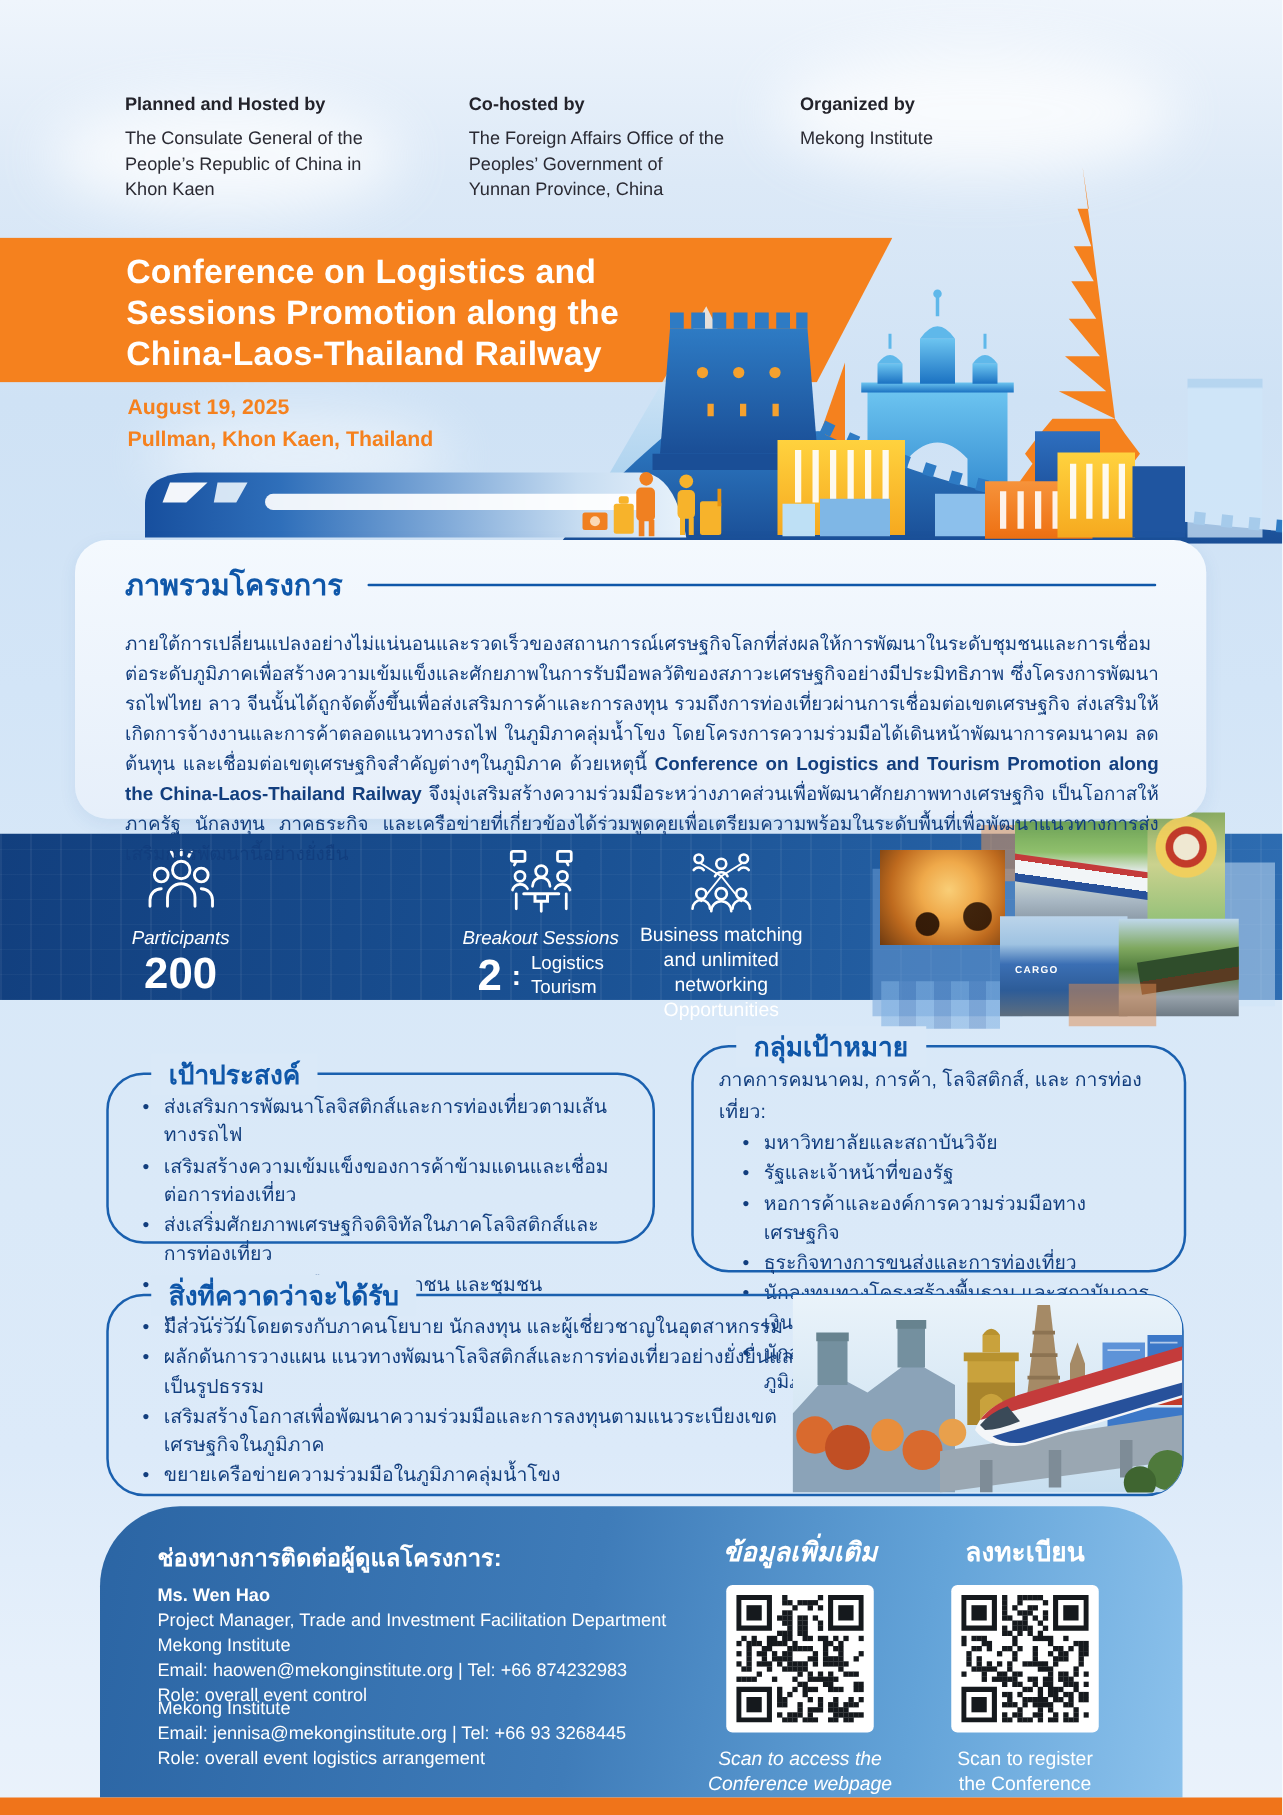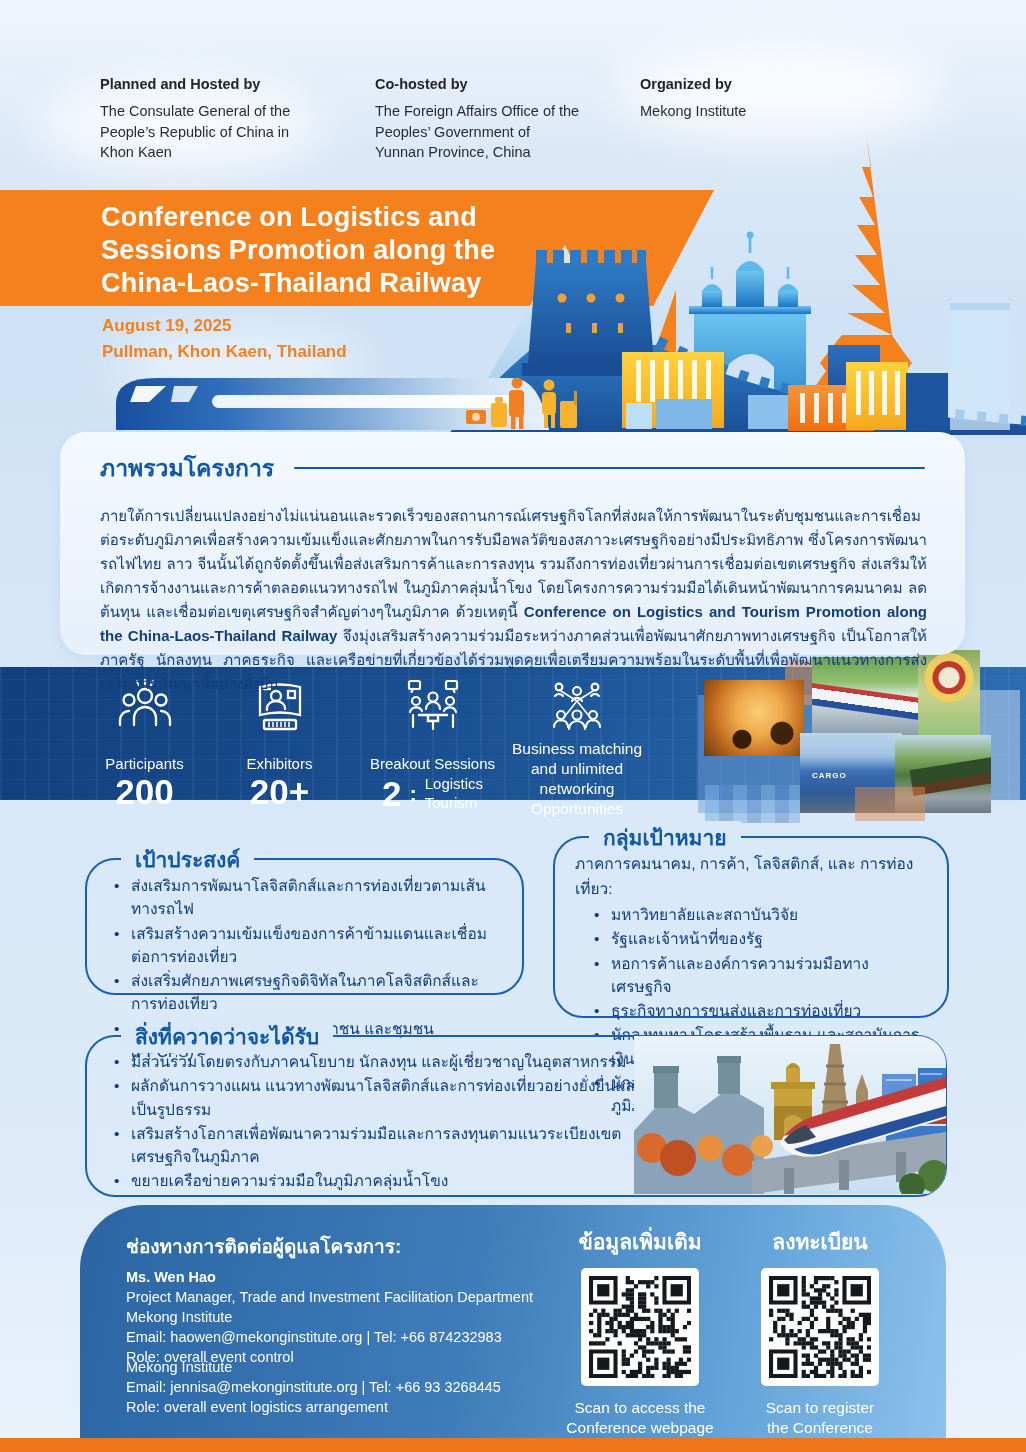--- a/index.html
+++ b/index.html
@@ -40,21 +40,21 @@
   .ov-text b{font-weight:800;}
 
   
   .stats{position:absolute;left:0;top:667px;width:1026px;height:133px;z-index:4;
     background:linear-gradient(100deg,#123F7E 0%,#1A5193 45%,#2E6DB2 100%);}
   .stats::before{content:"";position:absolute;inset:0;
     background:repeating-linear-gradient(90deg,rgba(255,255,255,.055) 0 2px,transparent 2px 24px),
                repeating-linear-gradient(0deg,rgba(255,255,255,.035) 0 1px,transparent 1px 20px);}
   .stat{position:absolute;top:12px;color:#fff;text-align:center;}
   .stat .icon{height:56px;display:flex;align-items:flex-end;justify-content:center;}
-  .stat-label{font-size:15px;margin-top:20px;}
+  .stat-label{font-size:15px;margin-top:7px;font-style:italic;}
   .stat-value{font-size:35px;font-weight:800;line-height:1.05;margin-top:2px;}
   #st1{left:72px;width:145px;}
   #st2{left:212px;width:135px;}
   #st3{left:350px;width:165px;}
   #st4{left:498px;width:158px;}
   .sess-row{display:flex;justify-content:center;align-items:center;gap:8px;margin-top:2px;}
   .sess-num{font-size:35px;font-weight:800;}
   .sess-colon{font-size:22px;font-weight:800;line-height:1;}
   .sess-topics{text-align:left;font-size:15px;line-height:1.25;}
   .match-label{font-size:15.5px;line-height:1.3;margin-top:4px;}
@@ -109,21 +109,21 @@
   
   .contact{position:absolute;left:80px;top:1205px;width:866px;height:233px;z-index:6;
     background:linear-gradient(100deg,#2B65A4 0%,#3F7CB9 45%,#63A3D8 75%,#8CC2EC 100%);
     border-radius:64px 64px 0 0;color:#fff;}
   .contact-title{position:absolute;left:46px;top:26px;font-size:19px;font-weight:700;}
   .person{position:absolute;left:46px;font-size:14.5px;line-height:1.38;}
   #person1{top:62px;}
   #person2{top:152px;}
   .p-name{font-weight:800;}
   .qrcol{position:absolute;top:20px;width:170px;text-align:center;}
-  #qr-info-col{left:475px;}
+  #qr-info-col{left:475px;font-style:italic;}
   #qr-register-col{left:655px;}
   .qr-title{font-size:21px;font-weight:800;margin-bottom:10px;}
   .qr-box{width:118px;height:118px;background:#fff;border-radius:5px;margin:0 auto;padding:8px;box-sizing:border-box;}
   .qr-caption{margin-top:12px;font-size:15.5px;line-height:1.28;}
 
   .footer-bar{position:absolute;left:0;bottom:0;width:1026px;height:14px;background:#F0741A;z-index:7;}
 </style>
 </head>
 <body>
 
@@ -316,35 +316,20 @@
             <path d="M17 46v-7a11 11 0 0 1 22 0v7"></path>
           <circle cx="12" cy="21" r="5.5"></circle>
             <path d="M3 46v-5a9 9 0 0 1 9-9"></path>
           <circle cx="44" cy="21" r="5.5"></circle>
             <path d="M53 46v-5a9 9 0 0 0-9-9"></path>
           <path d="M22 6l-2-4M28 5V1M34 6l2-4"></path>
         </svg>
       </div>
       <div class="stat-label">Participants</div>
       <div class="stat-value">200</div>
-    </div>
-    <div class="stat" id="st2">
-      <div class="icon">
-        <svg width="56" height="56" viewBox="0 0 56 56" fill="none" stroke="#fff" stroke-width="2.3" stroke-linecap="round">
-          <path d="M8 8 Q28 3 48 8 L48 36 Q28 31 8 36 Z"></path>
-          <circle cx="24" cy="17" r="5"></circle>
-            <path d="M15 31v-2a9 7 0 0 1 18 0v1"></path>
-          <rect x="36" y="12" width="7" height="7"></rect>
-            <path d="M12 10h6"></path>
-          <rect x="12" y="41" width="32" height="9" rx="1.5"></rect>
-          <path d="M17 43.5v4M21 43.5v4M25 43.5v4M29 43.5v4M33 43.5v4M37 43.5v4" stroke-width="1.6"></path>
-        </svg>
-      </div>
-      <div class="stat-label">Exhibitors</div>
-      <div class="stat-value">20+</div>
     </div>
     <div class="stat" id="st3">
       <div class="icon">
         <svg width="56" height="56" viewBox="0 0 56 56" fill="none" stroke="#fff" stroke-width="2.2" stroke-linecap="round">
           <rect x="4" y="2" width="11" height="8" rx="1.5"></rect>
             <path d="M8 10l-1.5 3"></path>
           <rect x="41" y="2" width="11" height="8" rx="1.5"></rect>
             <path d="M48 10l1.5 3"></path>
           <circle cx="28" cy="18" r="4.5"></circle>
             <path d="M21 30a7 7 0 0 1 14 0"></path>

